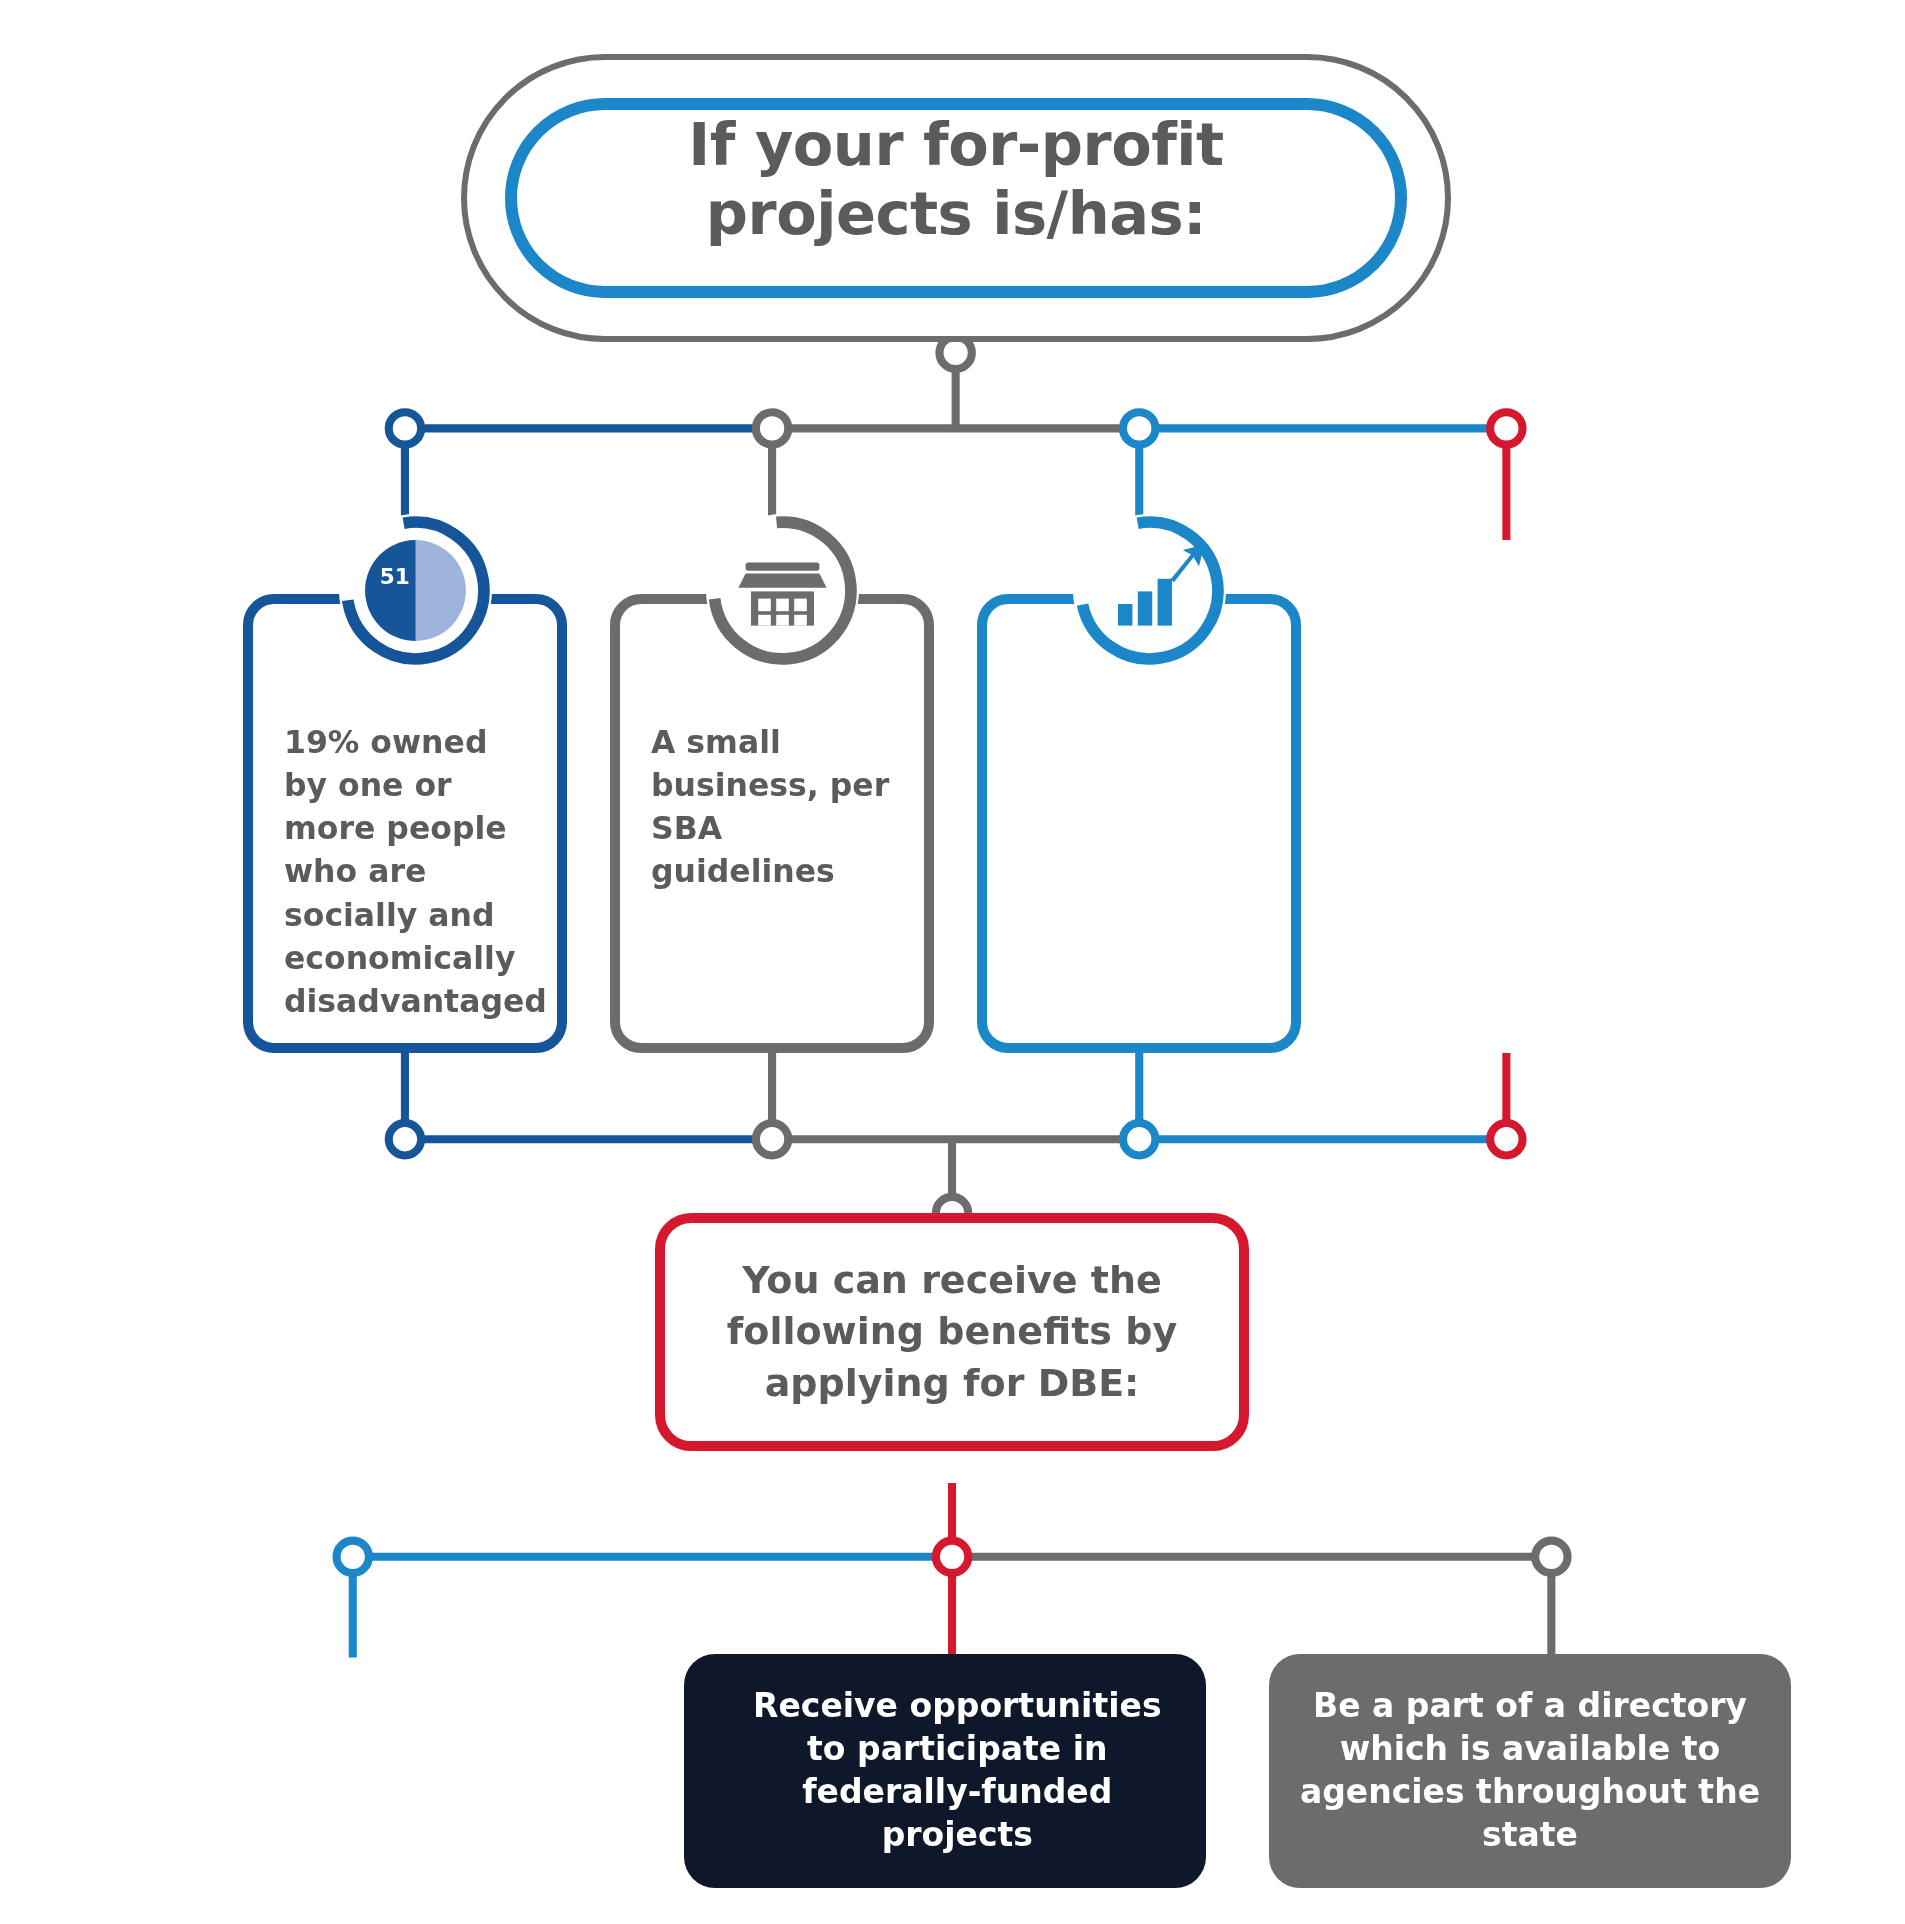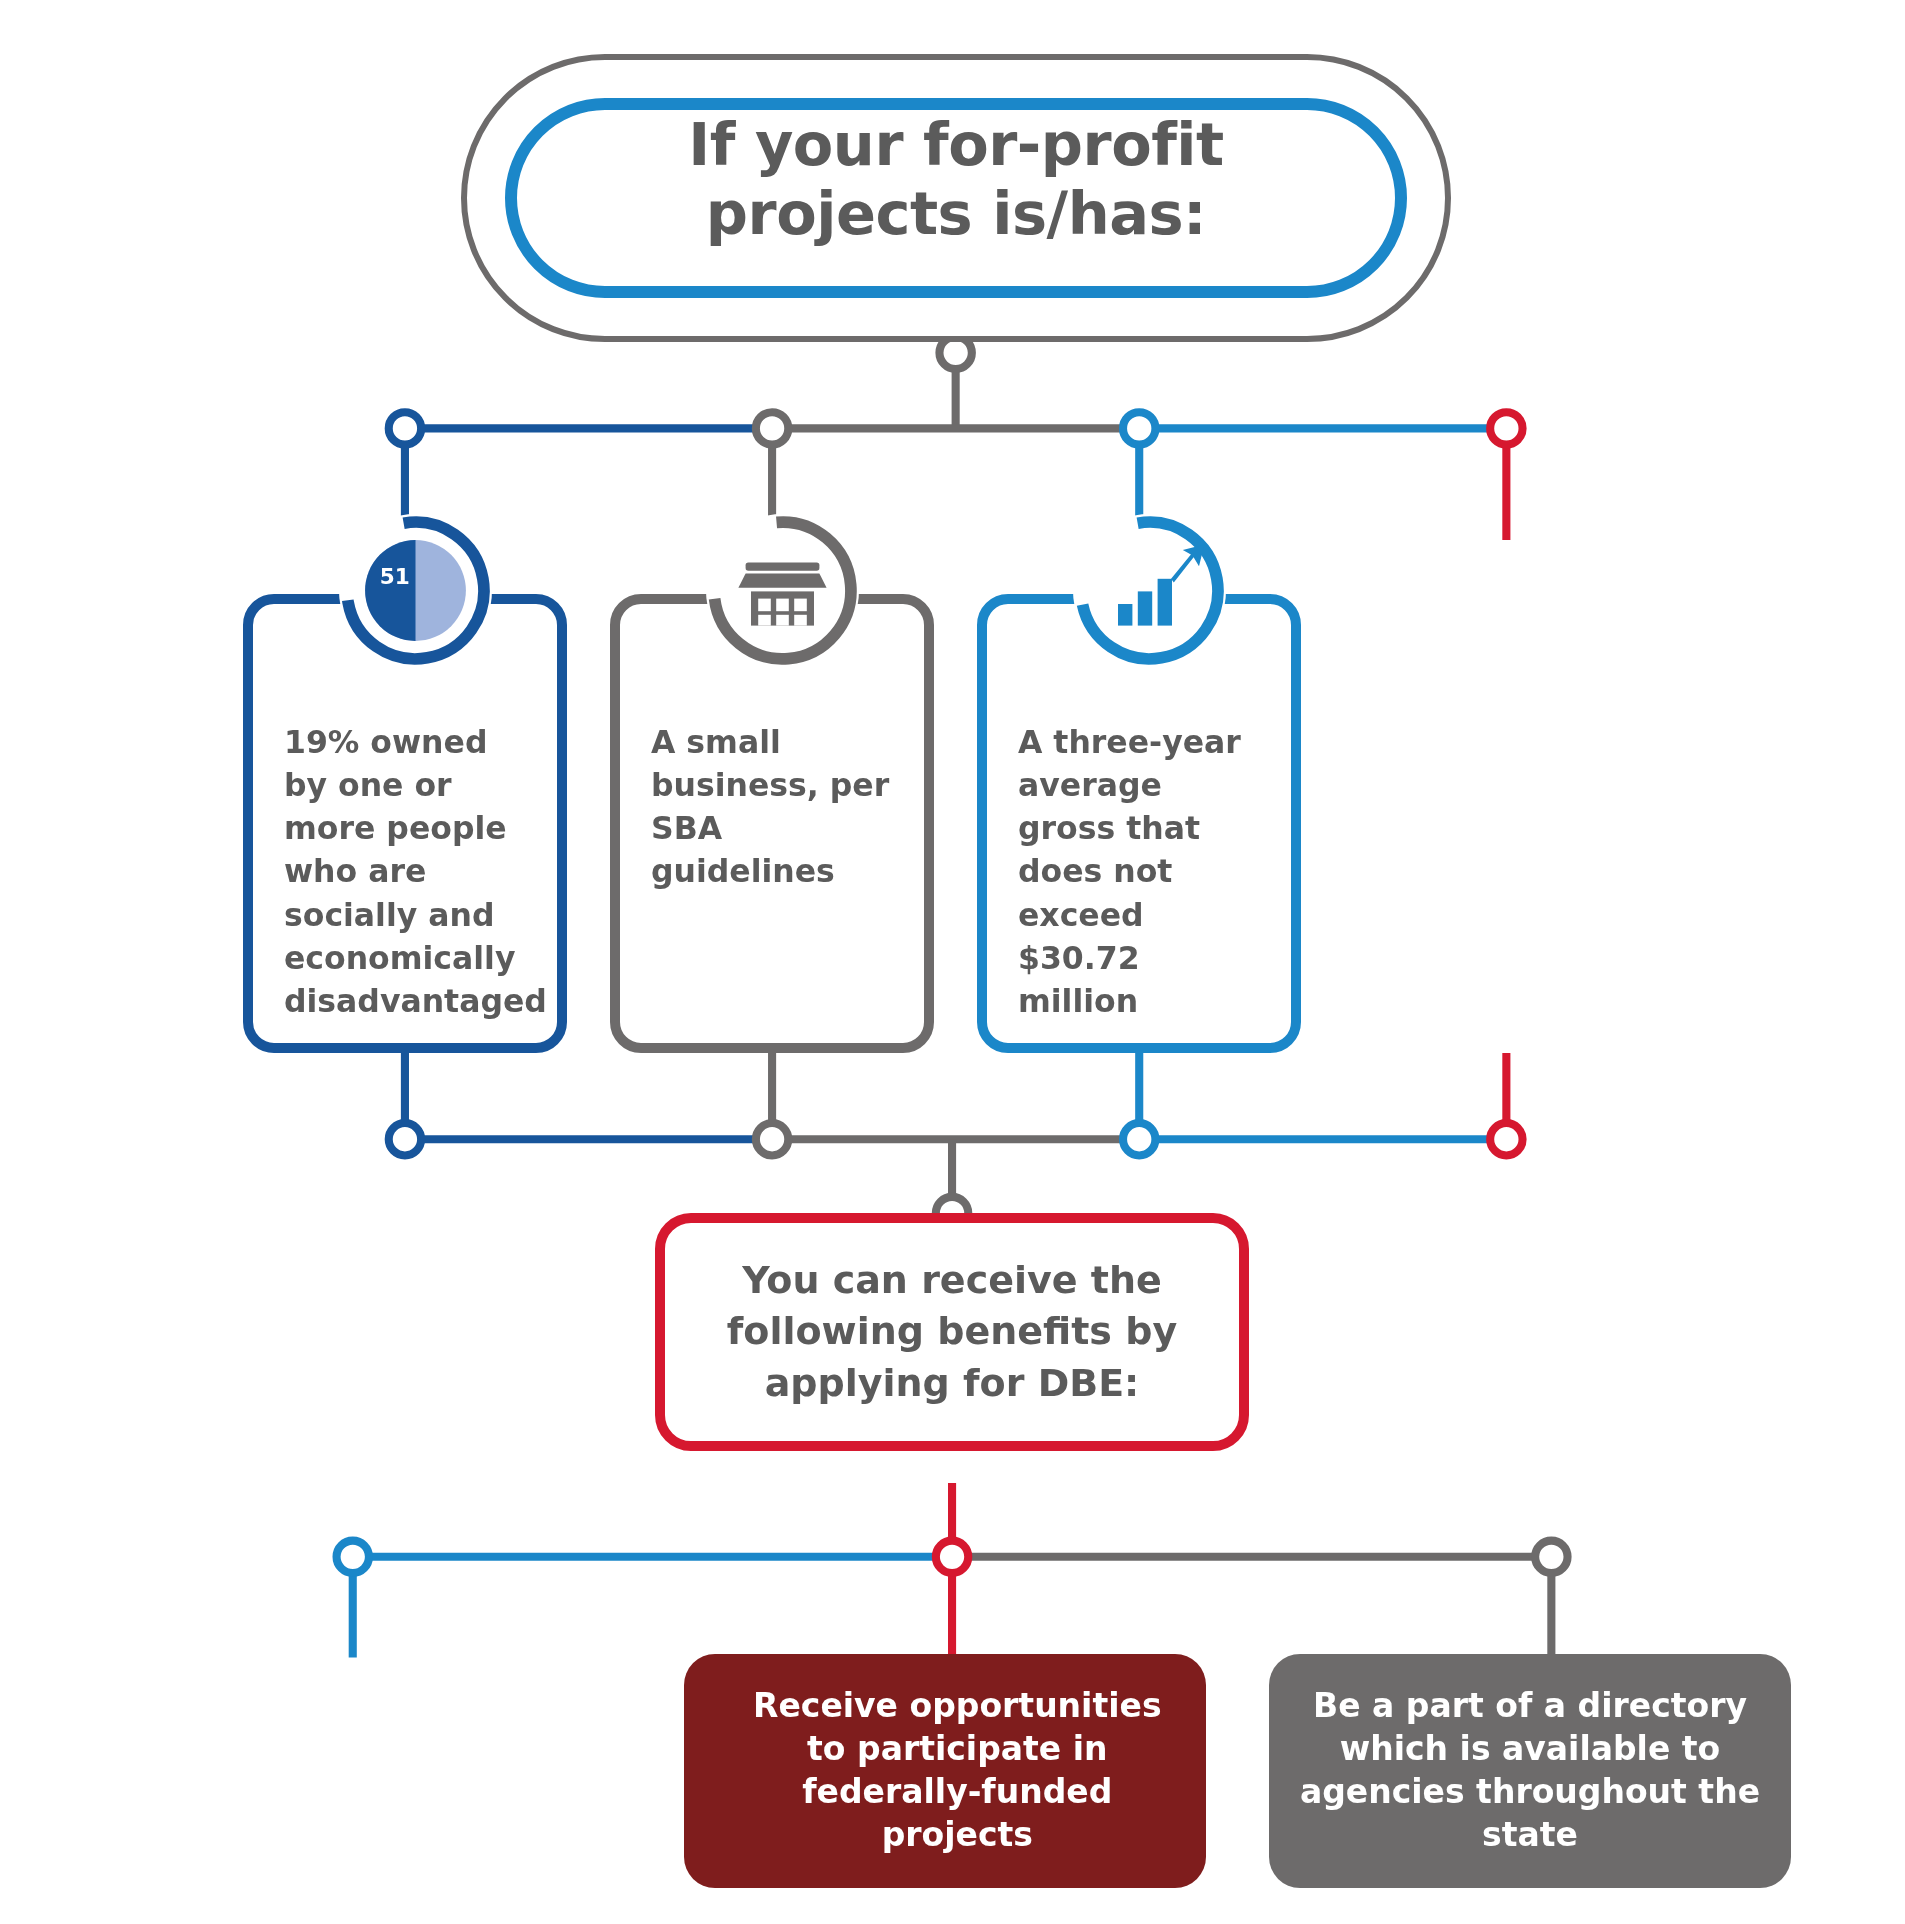--- a/index.html
+++ b/index.html
@@ -144,21 +144,21 @@
     padding: 0 23.4px;
   }
   .benefit .b-text {
     color: #ffffff;
     font-size: 33px;
     font-weight: bold;
     line-height: 1.3;
     text-align: center;
   }
   .benefit-1 { left: 99px; background: #1b87c9; }
-  .benefit-2 { left: 684px; background: #7f1d1d; padding-left: 48px; }
+  .benefit-2 { left: 684px; background: #0f172a; padding-left: 48px; }
   .benefit-3 { left: 1269px; background: #6d6b6b; }
 </style>
 </head>
 <body>
 
 <div id="canvas">
 
   <svg id="wires" viewBox="0 0 2117 2138">
 
     <line x1="1062" y1="392" x2="1062" y2="476" stroke="#6d6b6b" stroke-width="9"></line>
@@ -251,21 +251,20 @@
       <svg width="153" height="153" viewBox="0 0 170 170">
         <circle cx="85" cy="85" r="76" fill="none" stroke="#1b87c9" stroke-width="13" stroke-dasharray="355 123" transform="rotate(-100 85 85)"></circle>
         <g fill="#1b87c9">
           <rect x="50" y="100" width="16" height="24"></rect>
           <rect x="72" y="86" width="16" height="38"></rect>
           <rect x="94" y="72" width="16" height="52"></rect>
           <path d="M112 76 l22 -28 l6 10 l6 -24 l-24 6 l9 5 l-22 27 z"></path>
         </g>
       </svg>
     </div>
-    <div class="card-text">A three-year average gross that does not exceed $30.72 million</div>
   </div>
 
 
   <div class="mid-box">
     <div class="mid-text">You can receive the following benefits by applying for DBE:</div>
   </div>
 
   <div class="benefit benefit-2">
     <div class="b-text">Receive opportunities to participate in federally-funded projects</div>
   </div>

